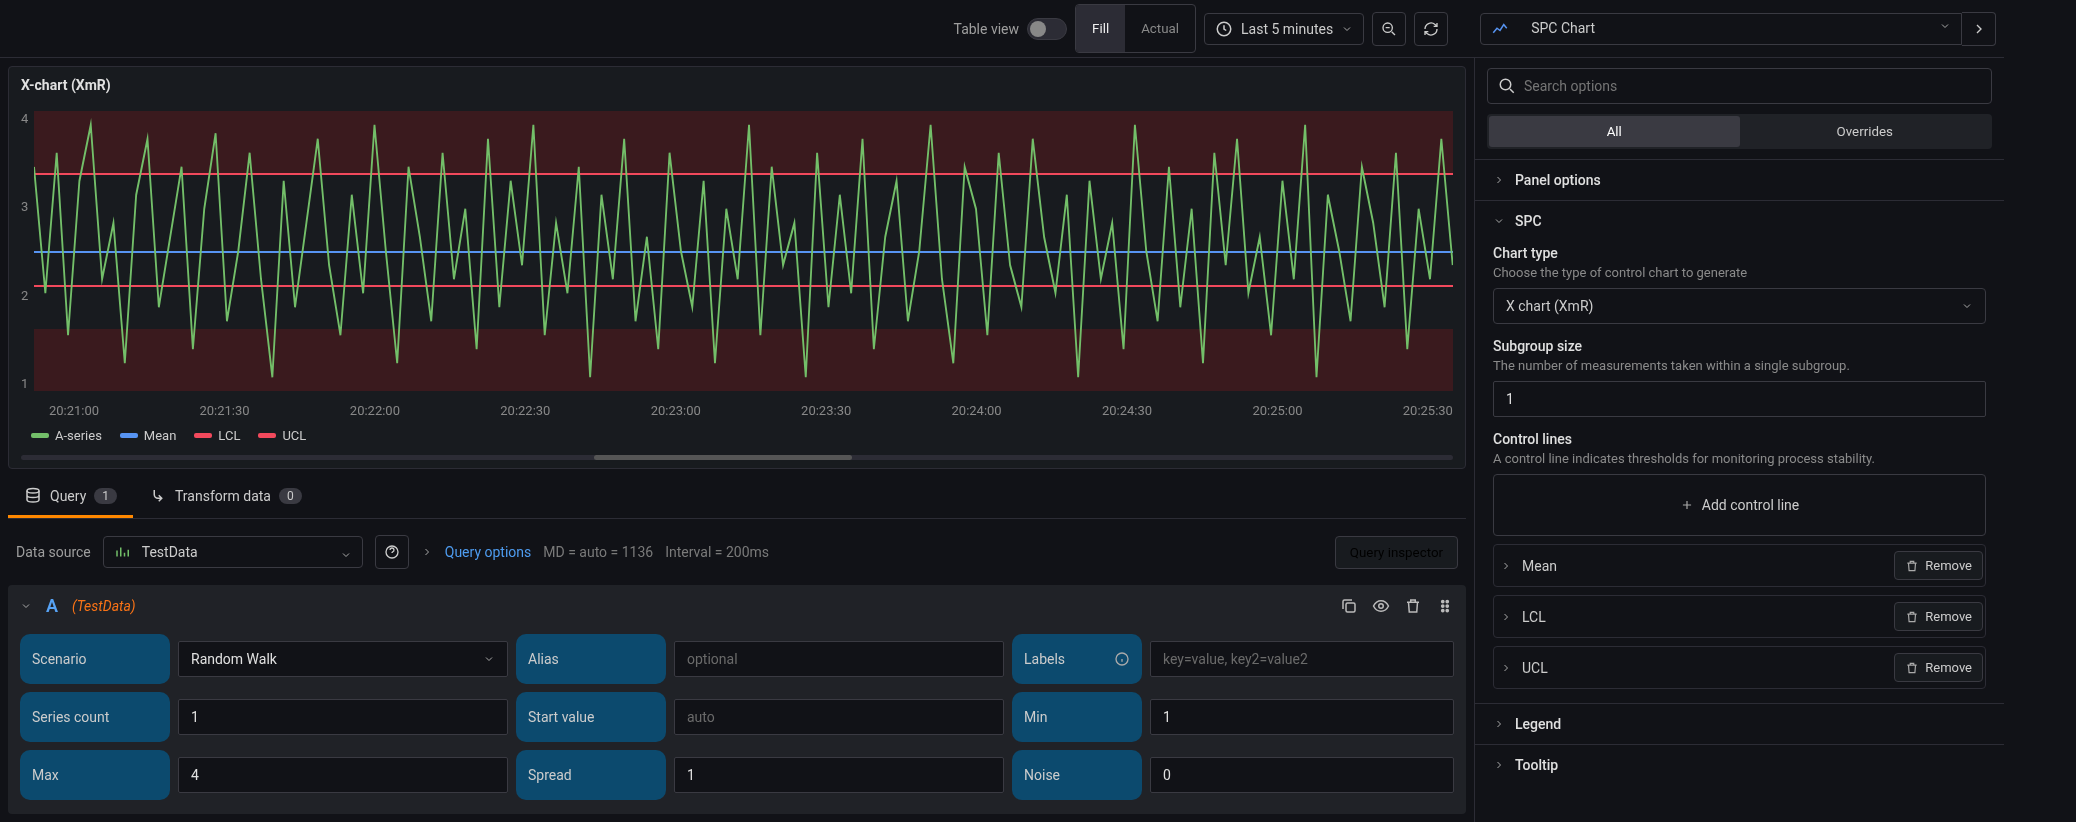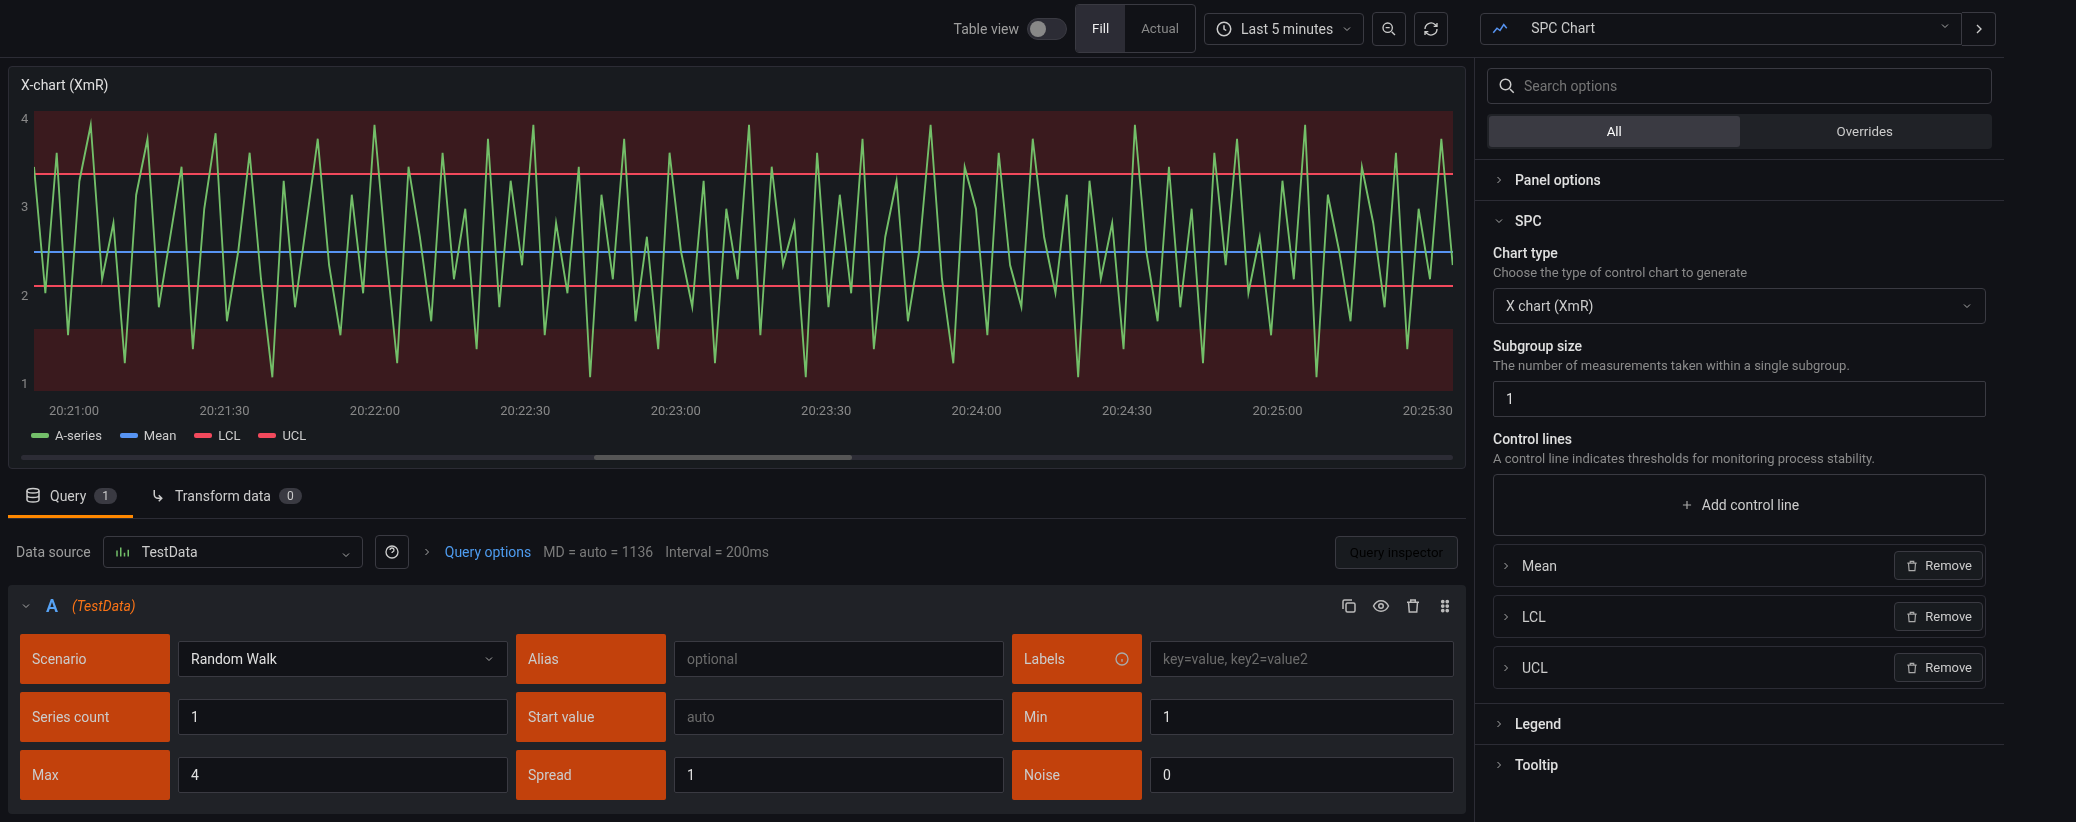--- a/index.html
+++ b/index.html
@@ -14,21 +14,21 @@
 .seg button.active{background:#2c2c35;color:#eee}
 .time-picker{display:flex;align-items:center;gap:8px;border:1px solid #3a3a42;border-radius:4px;padding:6px 10px;cursor:pointer}
 .icon-btn{width:34px;height:34px;display:flex;align-items:center;justify-content:center;border:1px solid #3a3a42;border-radius:4px;background:transparent;color:#ccc;cursor:pointer}
 .icon-btn svg{width:16px;height:16px;stroke:#ccc;fill:none;stroke-width:2}
 .spc-hdr{display:flex;align-items:flex-start;gap:22px;border:1px solid #3a3a42;border-radius:4px 0 0 4px;padding:6px 10px;flex:0 0 auto}
 .spc-wrap{display:flex;align-items:center;gap:0}
 .spc-wrap .icon-btn{border-radius:0 4px 4px 0;border-left:none}
 .main{display:flex;flex:1;overflow:hidden}
 .left{flex:1;display:flex;flex-direction:column;padding:8px;gap:8px;overflow:hidden}
 .panel{border:1px solid #2c2c35;border-radius:4px;background:#181b1f;display:flex;flex-direction:column}
-.panel-title{padding:10px 12px;font-weight:400;color:#e0e0e0}
+.panel-title{padding:10px 12px;font-weight:700;color:#e0e0e0}
 .chart-body{position:relative;flex:1;display:flex}
 .y-axis{display:flex;flex-direction:column;justify-content:space-between;padding:8px 6px 8px 12px;color:#888;font-size:13px}
 .plot-area{flex:1;position:relative;margin:8px 12px 8px 0;background:linear-gradient(#3a1a1e 0%,#3a1a1e 22%,#181b1f 22%,#181b1f 78%,#3a1a1e 78%,#3a1a1e 100%)}
 .ctrl-line{position:absolute;left:0;right:0;height:2px}
 .x-axis{display:flex;justify-content:space-between;padding:4px 12px 4px 40px;color:#888;font-size:13px}
 .legend{display:flex;gap:18px;padding:6px 22px 12px;font-size:13px;color:#ccc}
 .lg{display:flex;align-items:center;gap:6px}
 .lg-sw{width:18px;height:5px;border-radius:2px}
 .scroll-ind{height:5px;background:#2c2c35;margin:0 12px 8px;border-radius:3px;position:relative}
 .scroll-thumb{position:absolute;height:100%;background:#555;border-radius:3px;left:40%;width:18%}
@@ -43,21 +43,21 @@
 .query-opts{color:#4e9cf0;cursor:pointer}
 .dim{color:#7a7a7a}
 .q-inspector{margin-left:auto;border:1px solid #3a3a42;border-radius:4px;padding:8px 14px;background:#181b1f;cursor:pointer}
 .query-row{background:#202227;border-radius:4px}
 .qrow-hdr{display:flex;align-items:center;gap:14px;padding:10px 12px}
 .q-letter{color:#57a3f5;font-weight:600;font-size:18px}
 .q-src{color:#f97316;font-style:italic}
 .qrow-icons{margin-left:auto;display:flex;gap:14px}
 .qrow-icons svg{width:18px;height:18px;stroke:#bbb;fill:none;stroke-width:2;cursor:pointer}
 .form-grid{display:grid;grid-template-columns: 150px 330px 150px 330px 130px 1fr;gap:8px;padding:8px 12px 14px;align-items:center}
-.flbl{background:#c2410c;padding:17px 12px;color:#ccc;border-radius:2px;font-size:14px;display:flex;align-items:center;justify-content:space-between}
+.flbl{background:#0c4a6e;padding:17px 12px;color:#ccc;border-radius:10px;font-size:14px;display:flex;align-items:center;justify-content:space-between}
 .finput{background:#111217;border:1px solid #3a3a42;border-radius:2px;padding:9px 12px;color:#e0e0e0;width:100%;font-size:14px}
 .finput::placeholder{color:#6a6a6a}
 .sidebar{width:530px;border-left:1px solid #2c2c35;display:flex;flex-direction:column;overflow:hidden}
 .search-wrap{padding:10px 12px}
 .search-box{display:flex;align-items:center;gap:8px;border:1px solid #3a3a42;border-radius:4px;padding:8px 10px;background:#111217}
 .search-box input{background:transparent;border:none;color:#ccc;flex:1;font-size:14px;outline:none}
 .pill-tabs{display:flex;margin:0 12px 10px;background:#202227;border-radius:4px;padding:2px}
 .pill-tabs button{flex:1;background:transparent;border:none;color:#ccc;padding:8px;cursor:pointer;border-radius:3px}
 .pill-tabs button.active{background:#3a3a42;color:#fff}
 .opt-section{border-top:1px solid #2c2c35}

